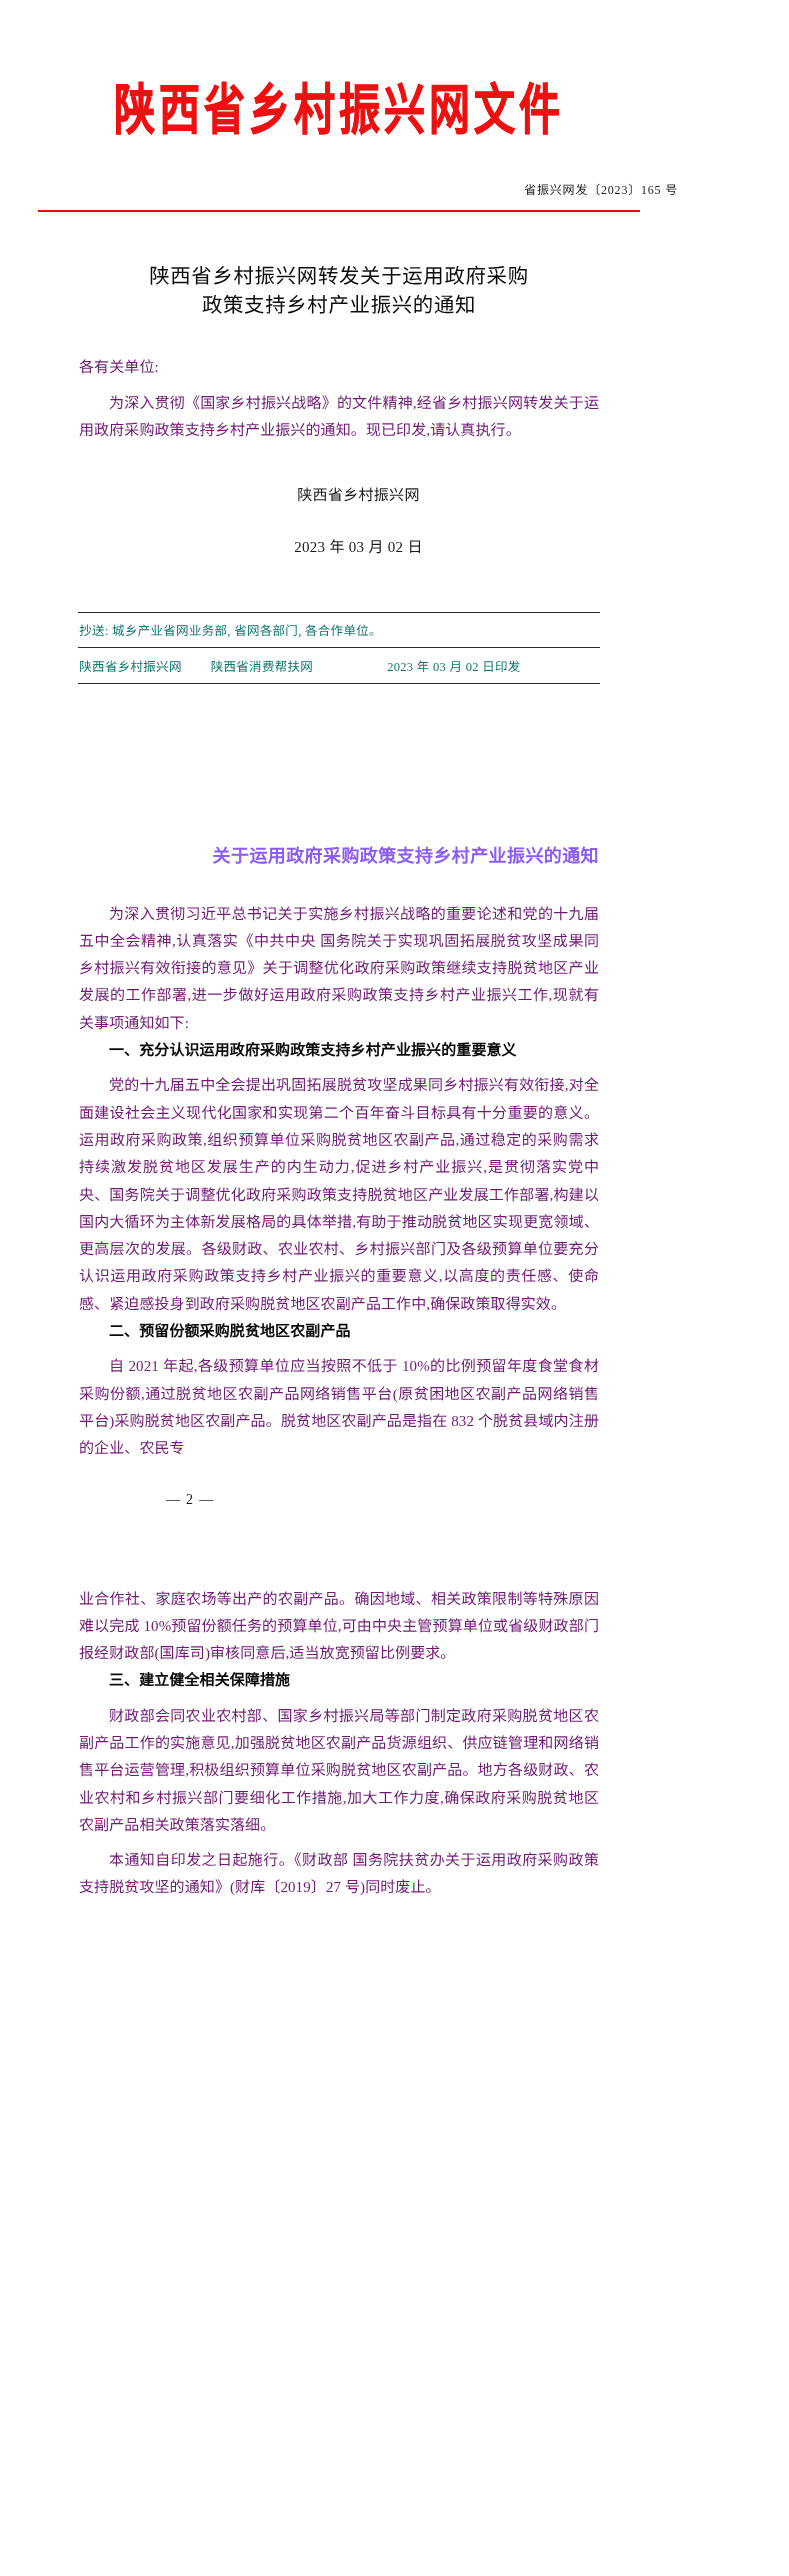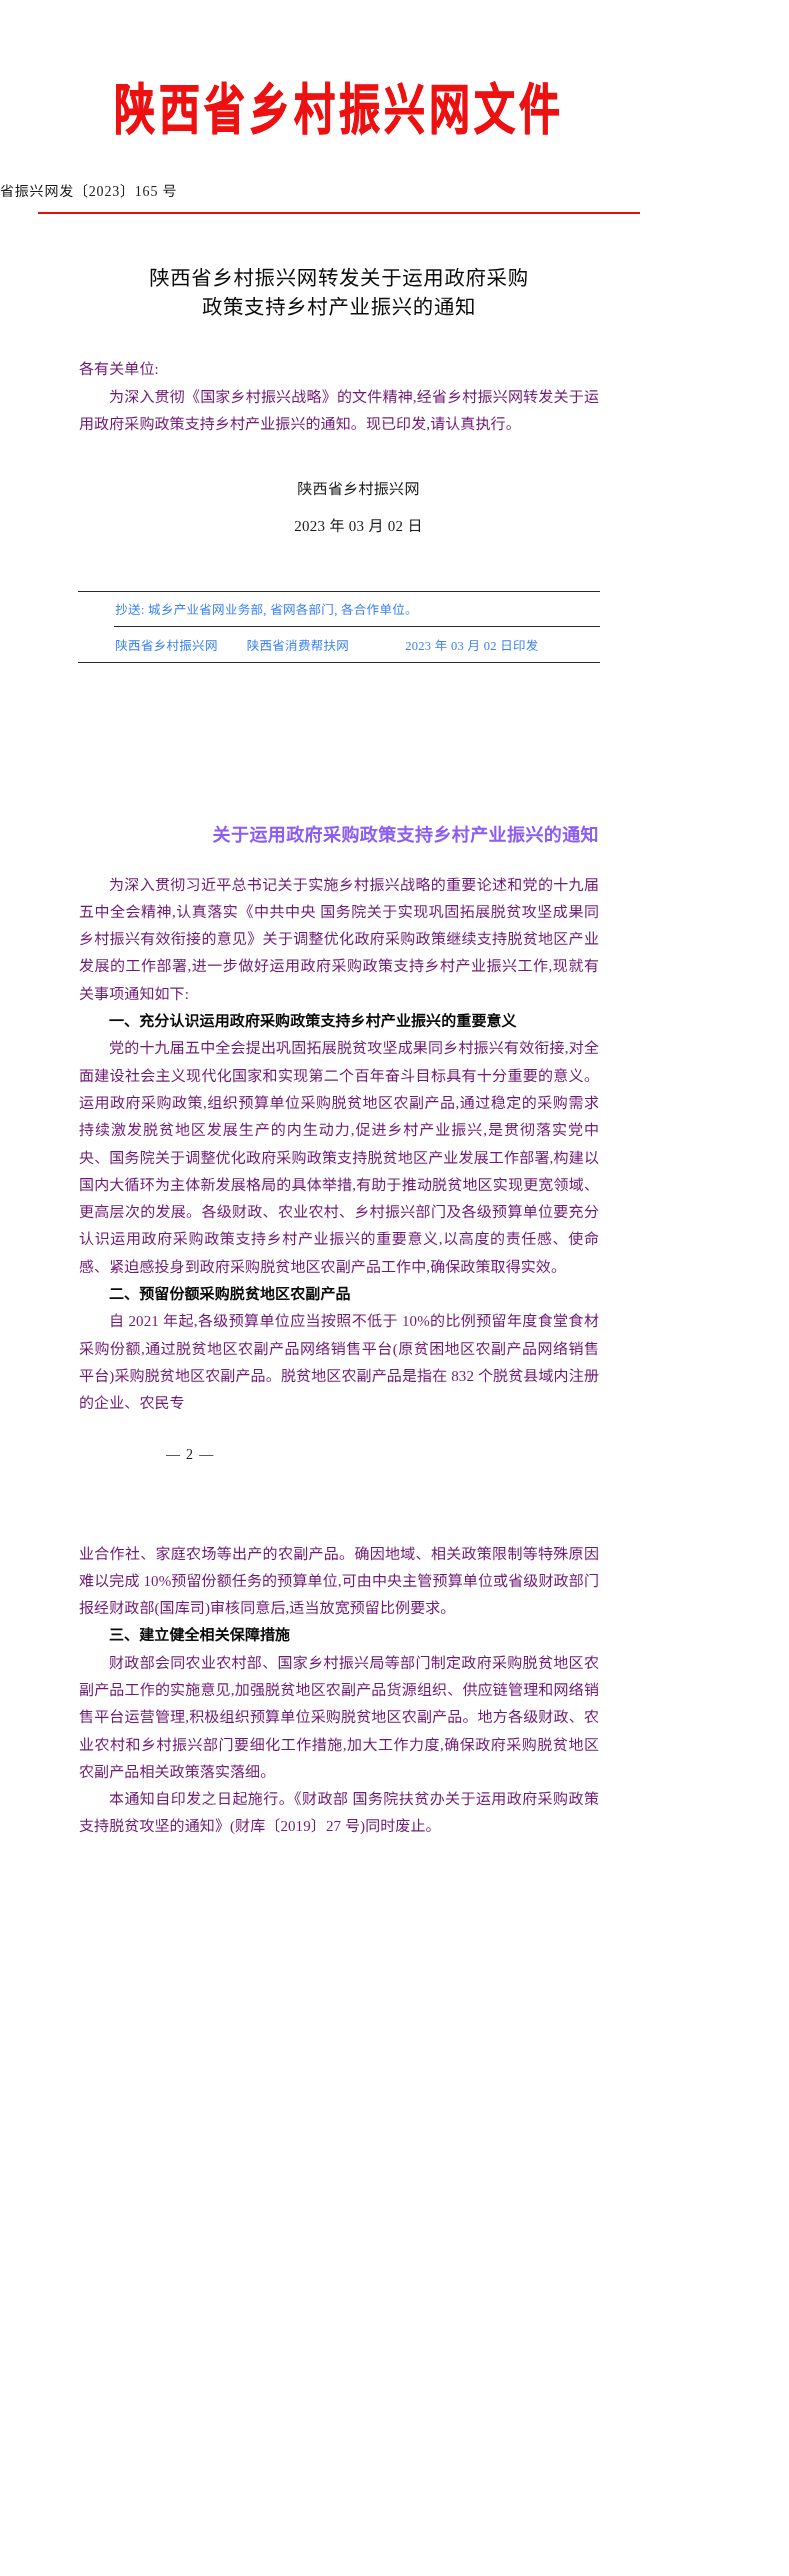--- a/index.html
+++ b/index.html
@@ -33,22 +33,22 @@
     letter-spacing: 4px;
     line-height: 1.18;
     white-space: nowrap;
     -webkit-text-stroke: 0.7px #ee1111;
     transform: scaleY(1.34);
     transform-origin: center top;
     display: inline-block;
   }
 
   .doc-number {
-    text-align: left;
-    font-size: 14px;
+    text-align: right;
+    font-size: 12px;
     letter-spacing: 0.8px;
     margin-top: 54px;
     color: #1a1a1a;
     font-family: "Liberation Serif", "DejaVu Serif", serif;
   }
 
   .red-rule {
     height: 2px;
     background: #e01010;
     margin: 12px 38px 0 38px;
@@ -73,47 +73,46 @@
   }
   p.bt {
     font-size: 15px;
     line-height: 1.82;
     letter-spacing: 0.1px;
     margin: 0;
     text-align: justify;
     text-justify: inter-ideograph;
     color: #701a75;
   }
-  p.indent { text-indent: 2em; }
+  p.indent { text-indent: 2em; margin-top: 8px; }
 
   .sign-block {
     margin: 37px 79px 0 79px;
     text-align: center;
     padding-left: 39px;
   }
   .sign-line {
     font-size: 15px;
     line-height: 1.9;
     letter-spacing: 0.3px;
     color: #1a1a1a;
   }
-  .sign-line.date { margin-top: 8px; }
+  .sign-line.date { margin-top: 23px; }
 
   
   .cc-table {
     margin: 51px 78px 0 78px;
     border-top: 1.6px solid #2a2a2a;
     border-bottom: 1.6px solid #2a2a2a;
   }
   .cc-row {
     font-size: 12.5px;
     letter-spacing: 0.3px;
     padding: 7.2px 1.3px 8px 1.3px;
-    color: #3b82f6;
-    margin-left: 36px;
+    color: #0f766e;
   }
   .cc-row.top { border-bottom: 1.1px solid #2a2a2a; }
   .cc-row.bottom {
     display: flex;
     align-items: center;
   }
   .cc-org  { flex: 0 0 auto; }
   .cc-org2 { flex: 0 0 auto; margin-left: 29px; }
   .cc-date { flex: 1 1 auto; text-align: center; padding-right: 4px; }
 

